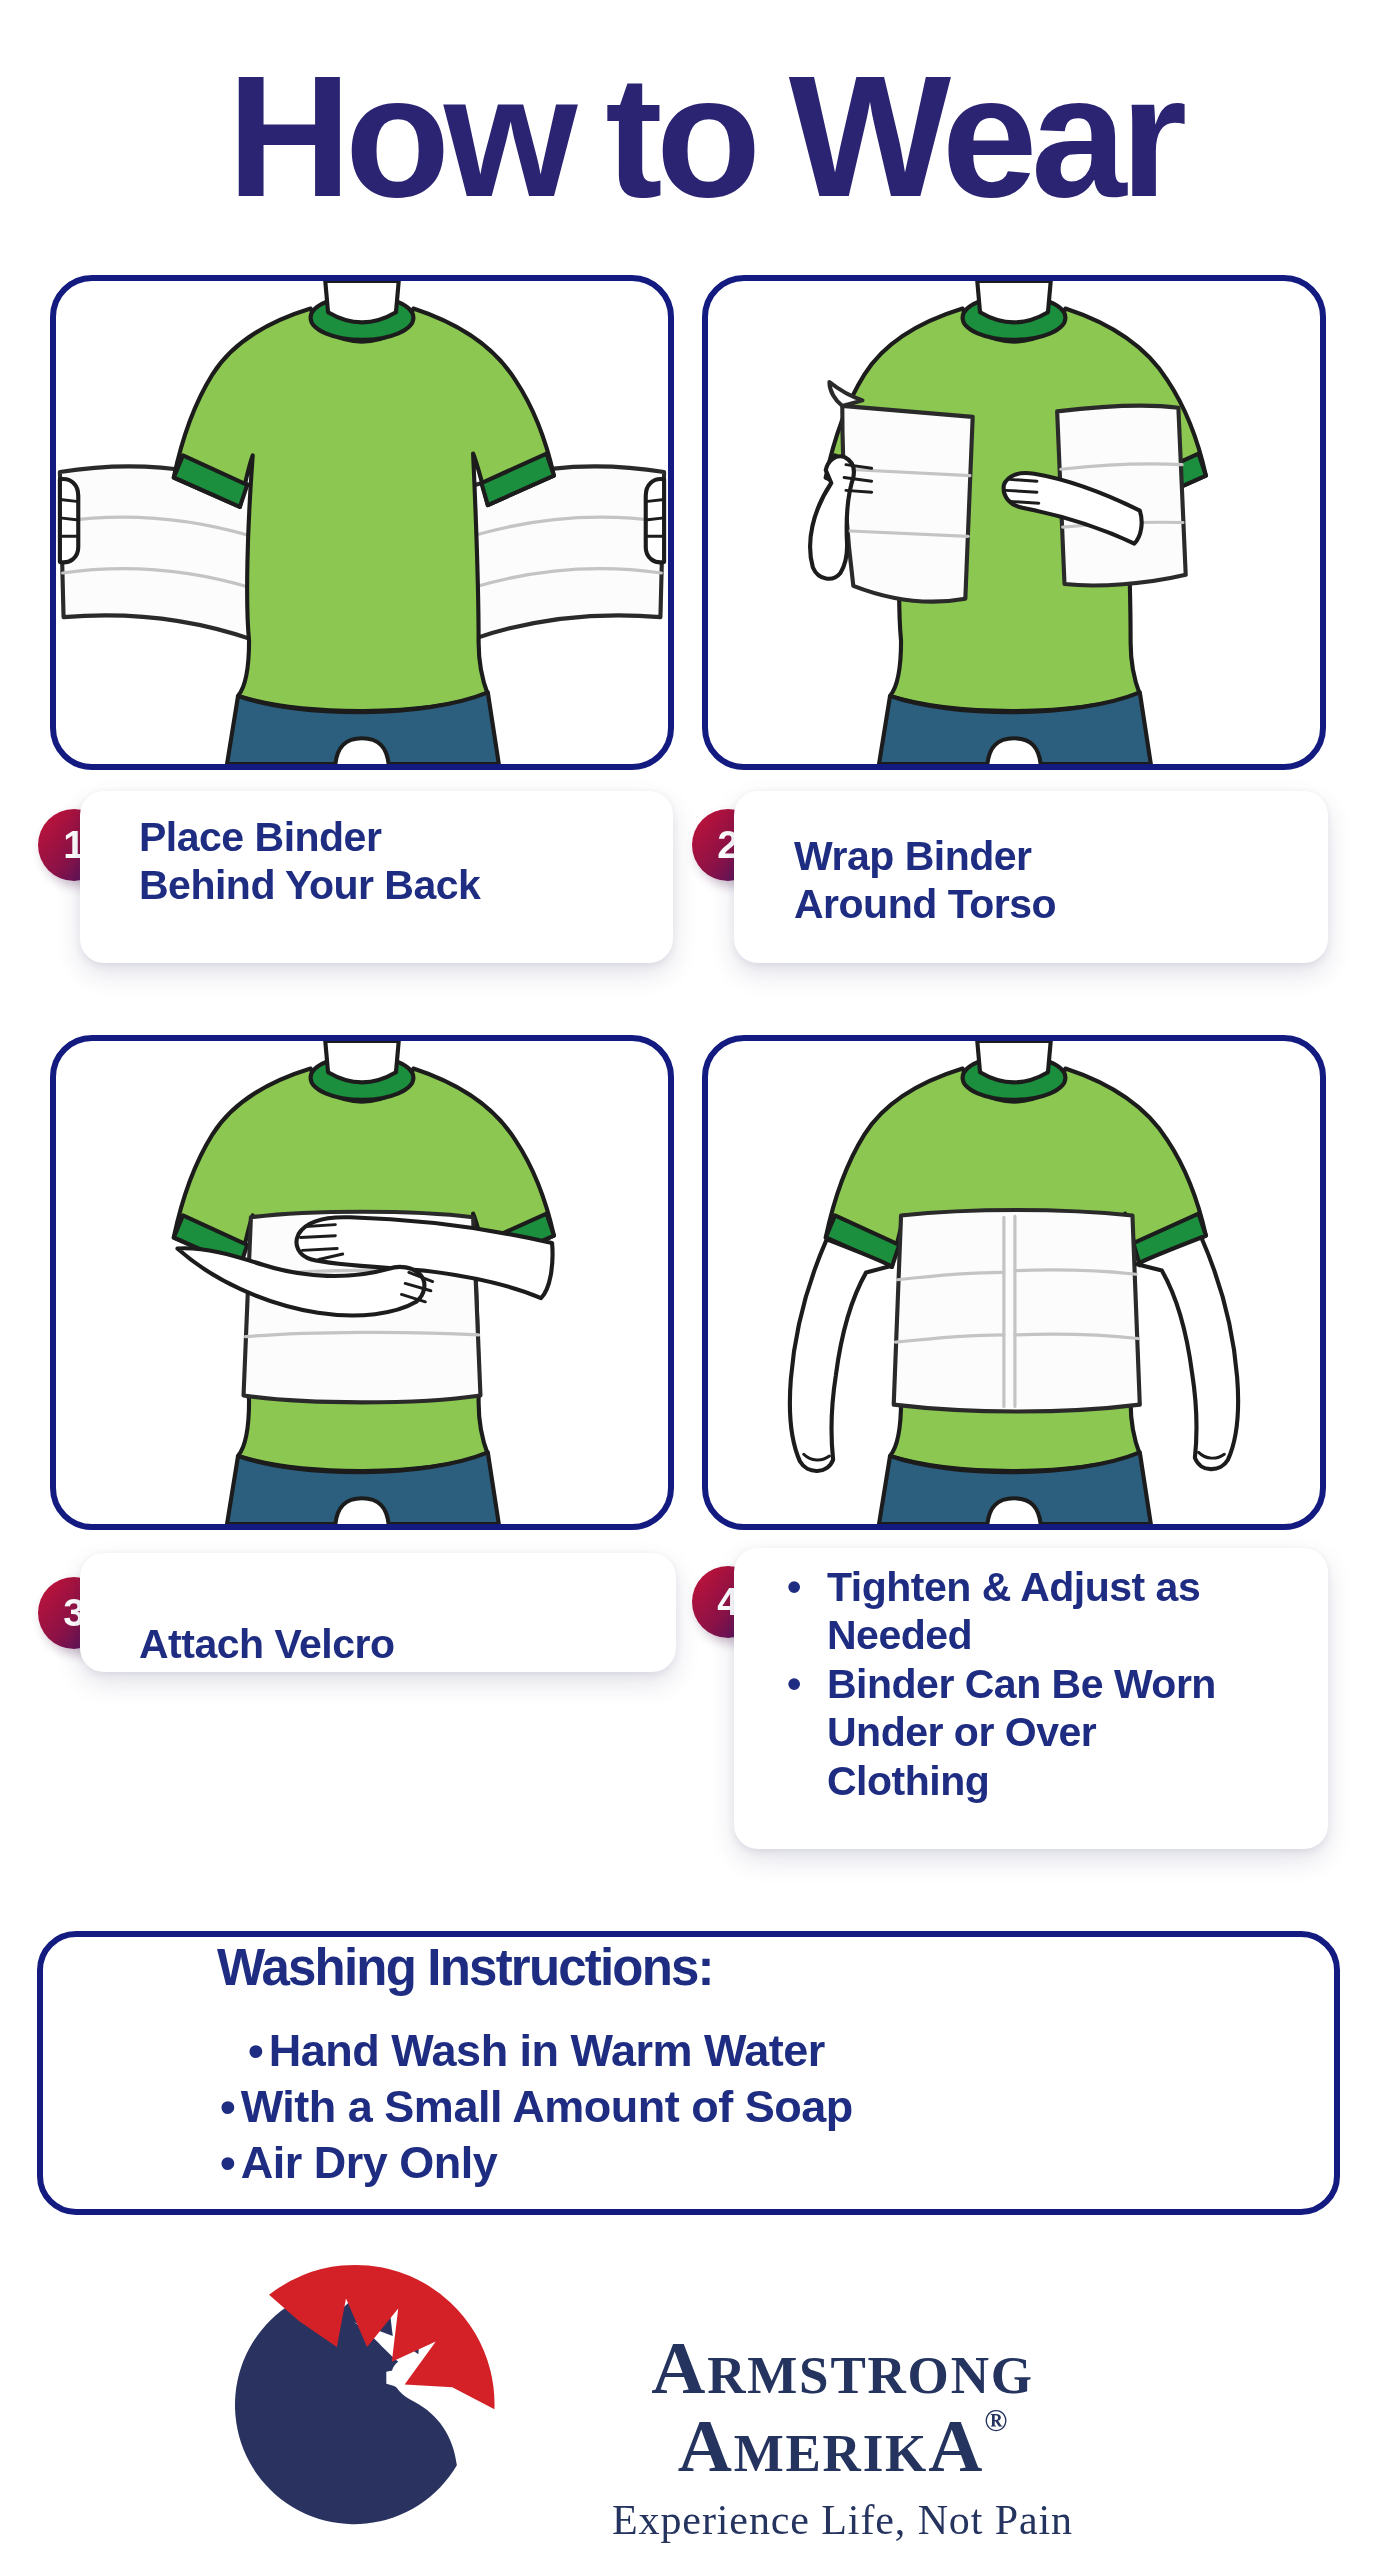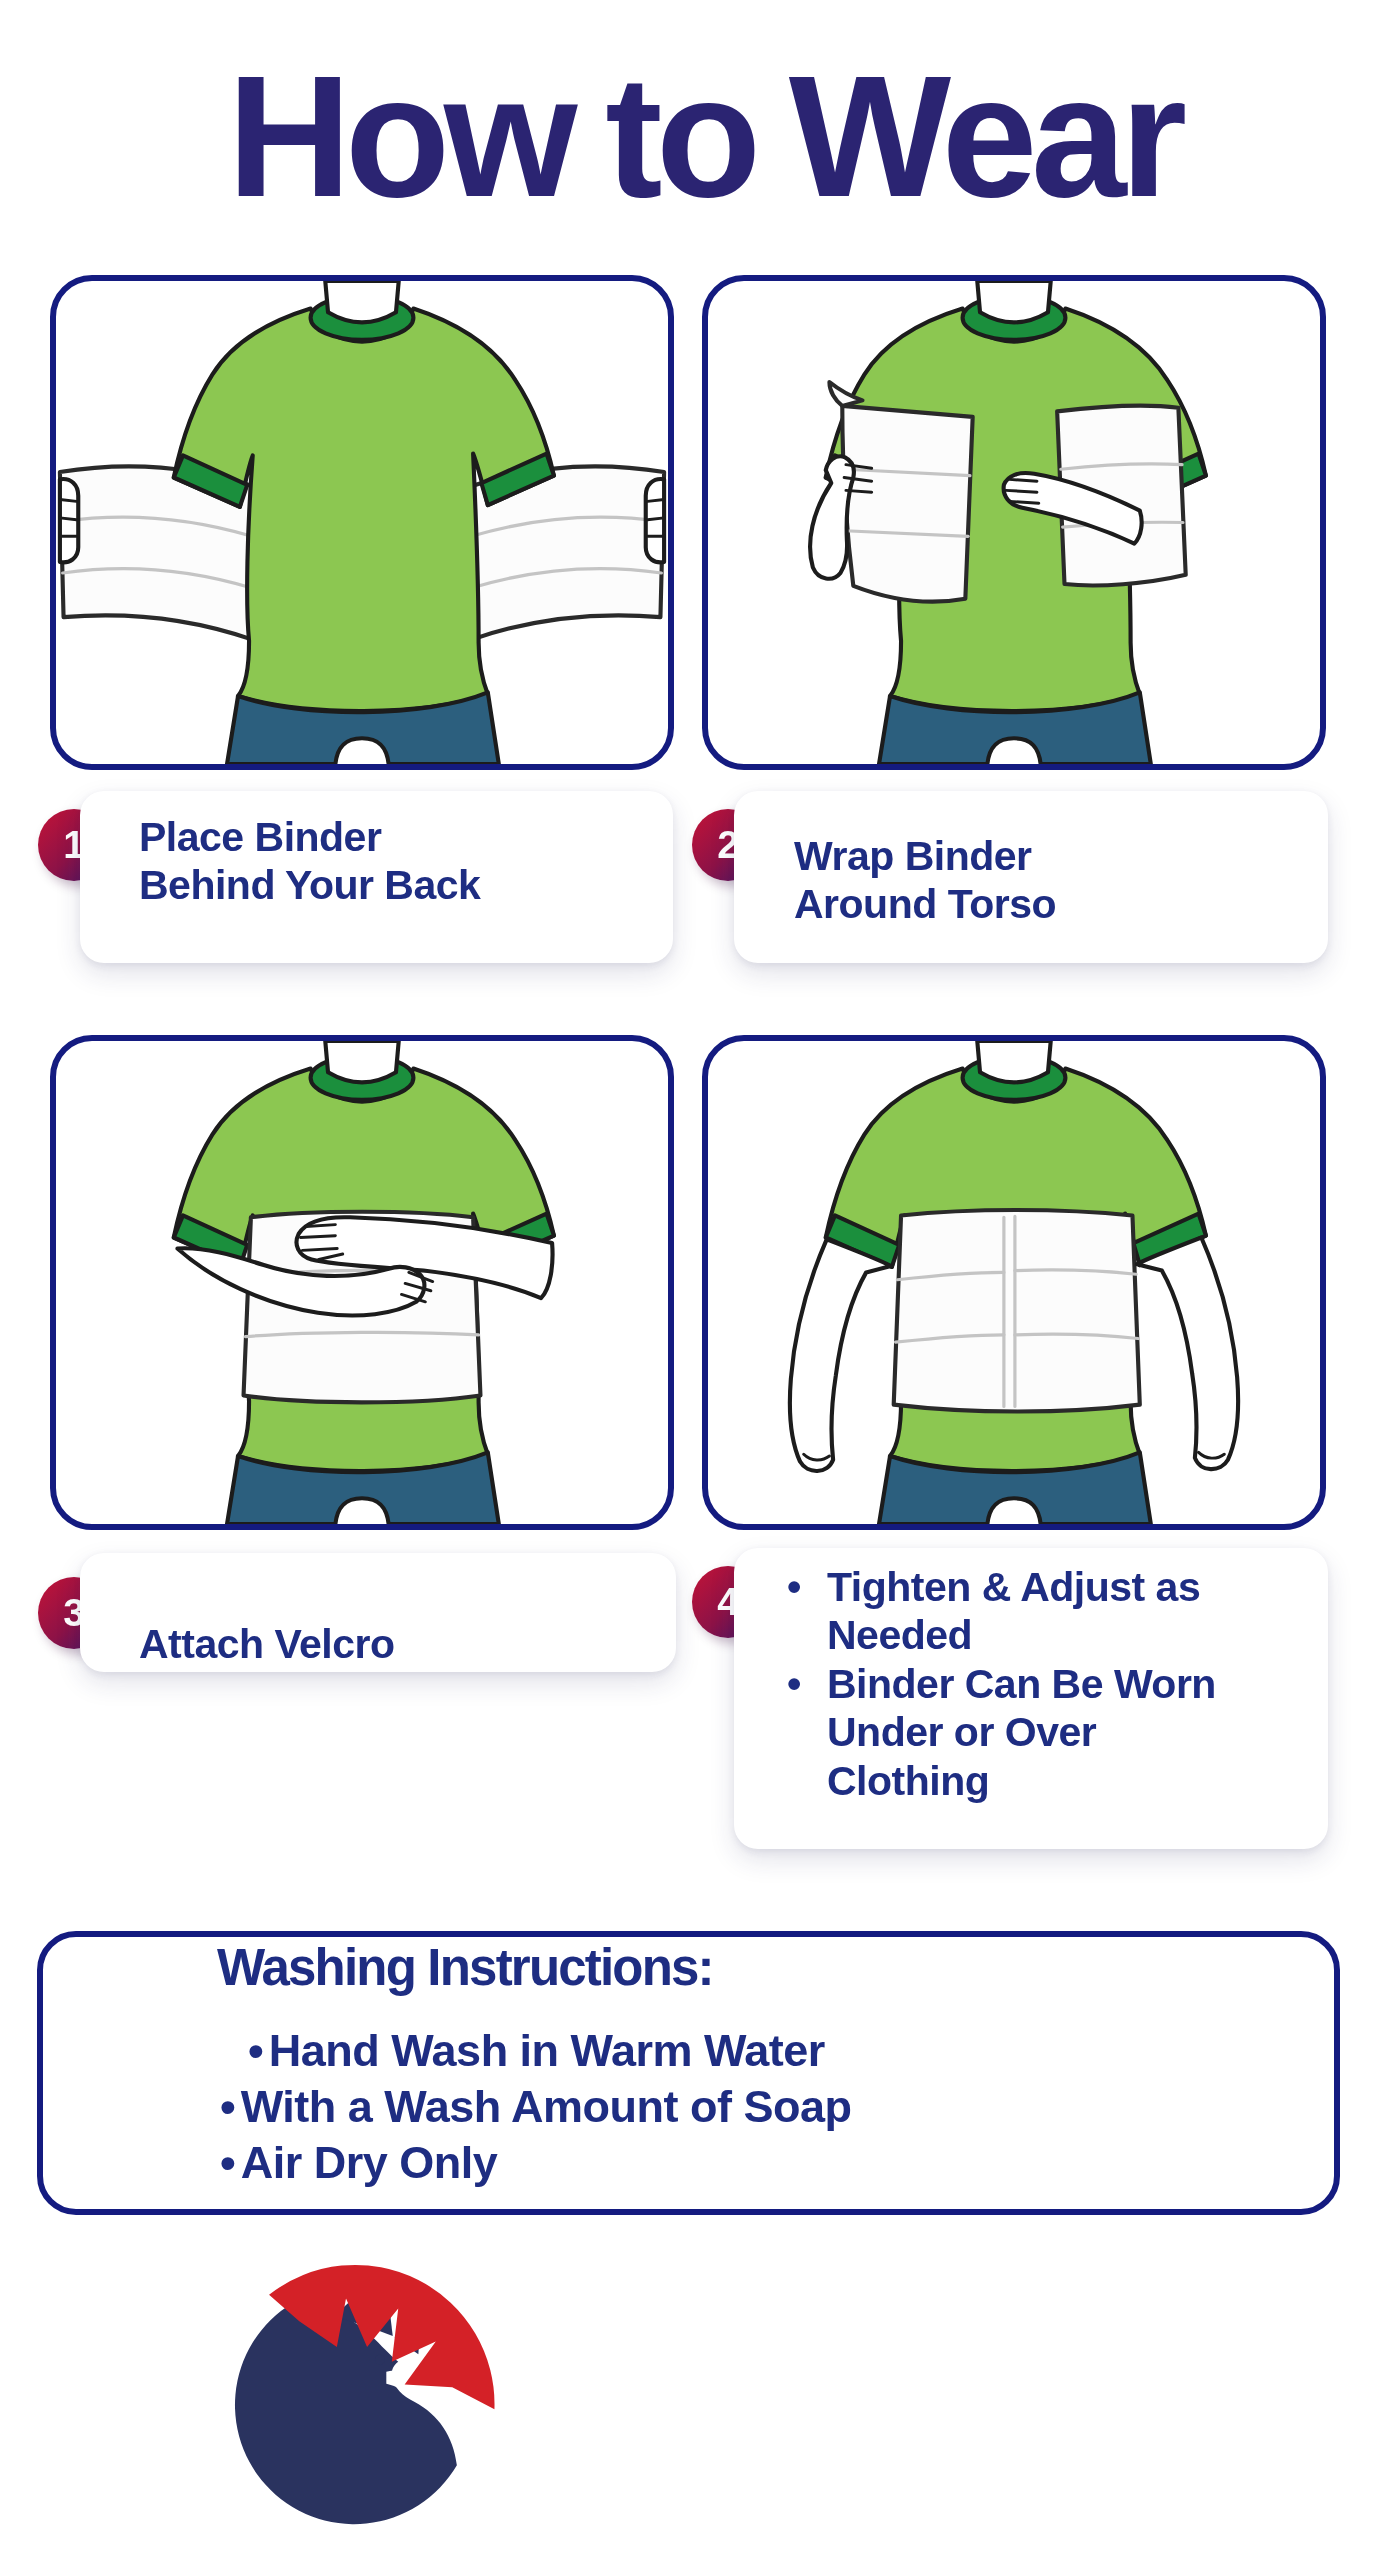--- a/index.html
+++ b/index.html
@@ -194,31 +194,35 @@
       <span class="bullet-text">Binder Can Be Worn Under or Over Clothing</span>
     </div>
   </div>
 
   <div class="wash-box"></div>
   <div class="wash-title">Washing Instructions:</div>
   <div class="wash-li" id="wash-li0">
     <span class="marker">•</span><span>Hand Wash in Warm Water</span>
   </div>
   <div class="wash-li" id="wash-li1">
-    <span class="marker">•</span><span>With a Wash Amount of Soap</span>
+    <span class="marker">•</span><span>With a Small Amount of Soap</span>
   </div>
   <div class="wash-li" id="wash-li2">
     <span class="marker">•</span><span>Air Dry Only</span>
   </div>
 
   <svg class="logo" viewBox="0 0 300 310">
     <path fill="#2a335f" d="M 87,52 A 130 130 0 1 0 253,236 C 249,204 233,181 207,167 C 193,160 185,151 182,141 C 181,134 183,127 189,123 C 171,109 151,79 121,71 C 109,67 96,60 87,52 Z"></path>
     <path fill="#2a335f" d="M 119,73 L 143,51 L 149,83 Z"></path>
     <path fill="#2a335f" d="M 151,83 L 179,61 L 183,95 Z"></path>
     <path fill="#2a335f" d="M 185,97 L 213,81 L 211,115 Z"></path>
     <path fill="#ffffff" d="M 176,134 C 196,129 216,134 229,147 L 206,151 C 213,157 215,163 214,167 C 201,157 186,149 176,147 Z"></path>
     <circle fill="#2a335f" cx="169" cy="121" r="5.5"></circle>
     <path fill="#d42127" d="M 48,50 A 152 152 0 0 1 294,175 L 248,151 L 196,148 L 230,101 L 182,123 L 189,65 L 155,107 L 132,54 L 122,107 L 81,79 Z"></path>
   </svg>
 
+  <div class="brand-block">
+    <div class="brand-name"><span>Armstrong AmerikA</span><span class="brand-reg">®</span></div>
+    <div class="brand-tagline">Experience Life, Not Pain</div>
+  </div>
 
 </div>
 
 
 </body></html>

